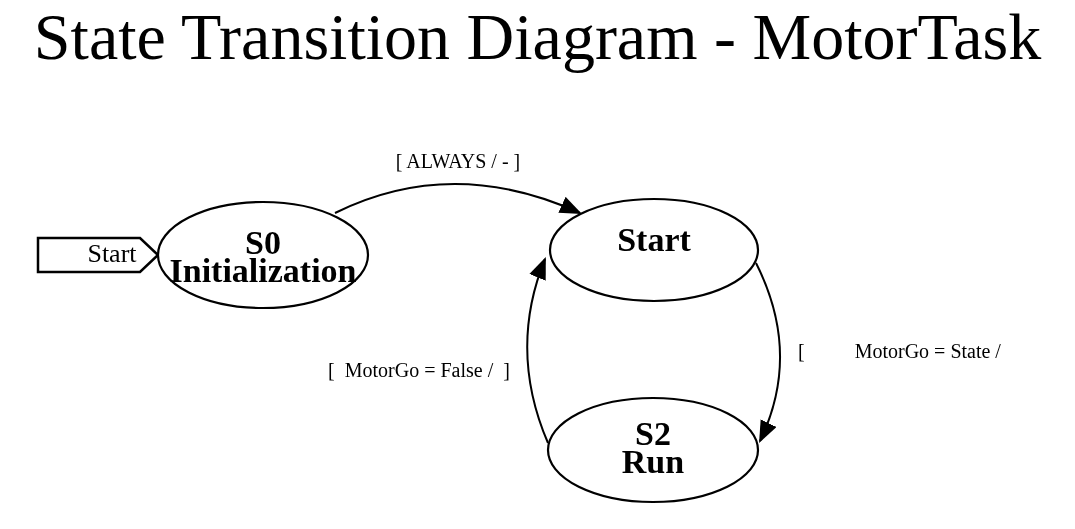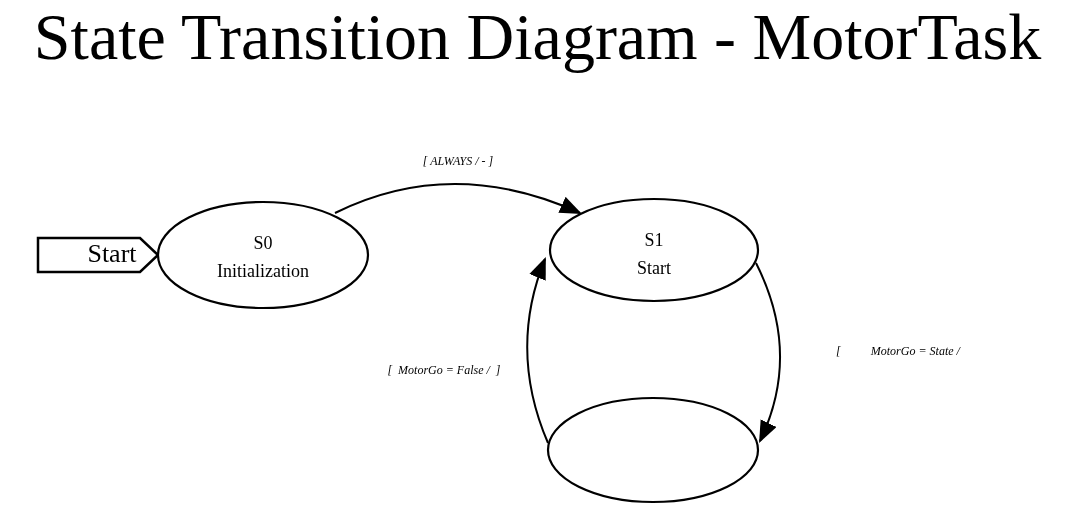--- a/index.html
+++ b/index.html
@@ -31,32 +31,32 @@
     position: absolute;
     left: 0;
     top: 0;
   }
   .label {
     position: absolute;
     text-align: center;
     color: #000000;
   }
   .state-label {
-    font-size: 18px;
+    font-size: 34px;
     line-height: 28px;
+    font-weight: bold;
   }
   .start-label {
     font-size: 26px;
     line-height: 26px;
   }
   .trans-label {
-    font-size: 12px;
+    font-size: 20px;
     line-height: 20px;
     white-space: pre;
-    font-style: italic;
   }
   .trans-label-multiline {
     line-height: 23px;
   }
 </style>
 </head>
 <body>
 
 <div id="canvas">
 
@@ -81,26 +81,29 @@
   </svg>
 
   <div class="label start-label" style="left:62px; top:241px; width:100px;">Start</div>
 
   <div class="label state-label" style="left:163px; top:229px; width:200px;">
     <div>S0</div>
     <div>Initialization</div>
   </div>
 
   <div class="label state-label" style="left:554px; top:226px; width:200px;">
-    <div>S1</div>
     <div>Start</div>
   </div>
 
+  <div class="label state-label" style="left:553px; top:420px; width:200px;">
+    <div>S2</div>
+    <div>Run</div>
+  </div>
 
   <div class="label trans-label" style="left:358px; top:151px; width:200px;">[ ALWAYS / - ]</div>
 
   <div class="label trans-label trans-label-multiline" style="left:798px; top:294px; width:200px;">
     <div>[          MotorGo = State /</div>
   </div>
 
-  <div class="label trans-label" style="left:344px; top:360px; width:200px;">[  MotorGo = False /  ]</div>
+  <div class="label trans-label" style="left:319px; top:360px; width:200px;">[  MotorGo = False /  ]</div>
 
 </div>
 
 </body></html>

